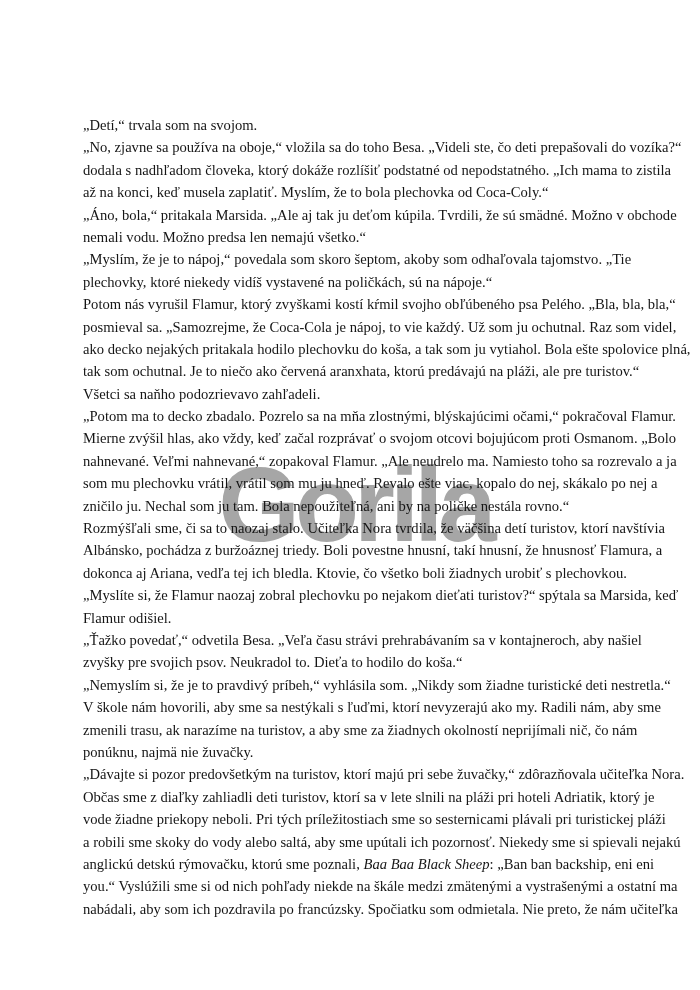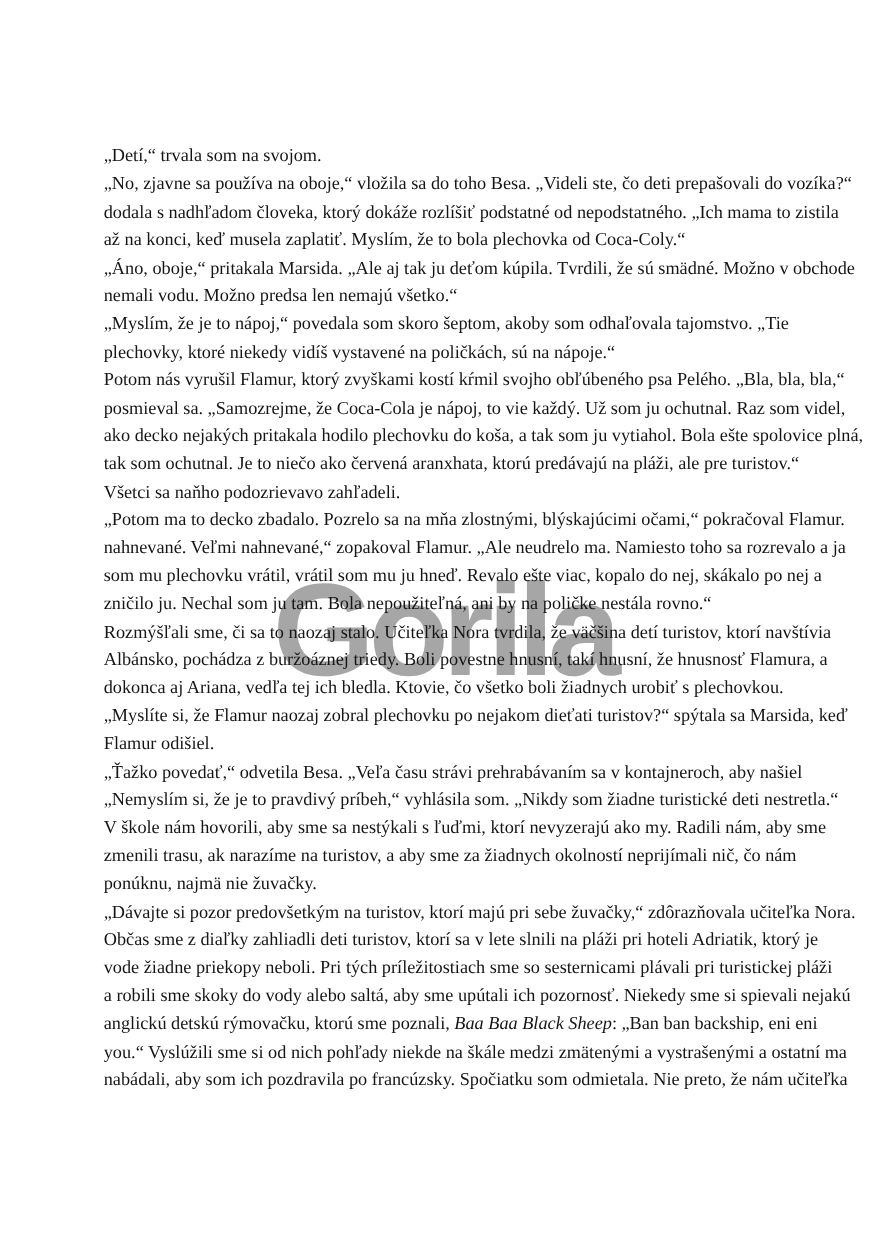--- a/index.html
+++ b/index.html
@@ -49,39 +49,41 @@
 </head>
 <body>
 
 <div class="page" style="background: rgb(255, 255, 255);">
   <div class="watermark" style="color: rgb(166, 166, 166);">Gorila</div>
   <div class="text-block" id="text-block" style="color: rgb(21, 21, 21);">
       <div class="line">„Detí,“ trvala som na svojom.</div>
       <div class="line">„No, zjavne sa používa na oboje,“ vložila sa do toho Besa. „Videli ste, čo deti prepašovali do vozíka?“</div>
       <div class="line">dodala s nadhľadom človeka, ktorý dokáže rozlíšiť podstatné od nepodstatného. „Ich mama to zistila</div>
       <div class="line">až na konci, keď musela zaplatiť. Myslím, že to bola plechovka od Coca-Coly.“</div>
-      <div class="line">„Áno, oboje,“ pritakala Marsida. „Ale aj tak ju deťom kúpila. Tvrdili, že sú smädné. Možno v obchode</div>
+      <div class="line">„Áno, bola,“ pritakala Marsida. „Ale aj tak ju deťom kúpila. Tvrdili, že sú smädné. Možno v obchode</div>
       <div class="line">nemali vodu. Možno predsa len nemajú všetko.“</div>
       <div class="line">„Myslím, že je to nápoj,“ povedala som skoro šeptom, akoby som odhaľovala tajomstvo. „Tie</div>
       <div class="line">plechovky, ktoré niekedy vidíš vystavené na poličkách, sú na nápoje.“</div>
       <div class="line">Potom nás vyrušil Flamur, ktorý zvyškami kostí kŕmil svojho obľúbeného psa Pelého. „Bla, bla, bla,“</div>
       <div class="line">posmieval sa. „Samozrejme, že Coca-Cola je nápoj, to vie každý. Už som ju ochutnal. Raz som videl,</div>
       <div class="line">ako decko nejakých pritakala hodilo plechovku do koša, a tak som ju vytiahol. Bola ešte spolovice plná,</div>
       <div class="line">tak som ochutnal. Je to niečo ako červená aranxhata, ktorú predávajú na pláži, ale pre turistov.“</div>
       <div class="line">Všetci sa naňho podozrievavo zahľadeli.</div>
       <div class="line">„Potom ma to decko zbadalo. Pozrelo sa na mňa zlostnými, blýskajúcimi očami,“ pokračoval Flamur.</div>
+      <div class="line">Mierne zvýšil hlas, ako vždy, keď začal rozprávať o svojom otcovi bojujúcom proti Osmanom. „Bolo</div>
       <div class="line">nahnevané. Veľmi nahnevané,“ zopakoval Flamur. „Ale neudrelo ma. Namiesto toho sa rozrevalo a ja</div>
       <div class="line">som mu plechovku vrátil, vrátil som mu ju hneď. Revalo ešte viac, kopalo do nej, skákalo po nej a</div>
       <div class="line">zničilo ju. Nechal som ju tam. Bola nepoužiteľná, ani by na poličke nestála rovno.“</div>
       <div class="line">Rozmýšľali sme, či sa to naozaj stalo. Učiteľka Nora tvrdila, že väčšina detí turistov, ktorí navštívia</div>
       <div class="line">Albánsko, pochádza z buržoáznej triedy. Boli povestne hnusní, takí hnusní, že hnusnosť Flamura, a</div>
       <div class="line">dokonca aj Ariana, vedľa tej ich bledla. Ktovie, čo všetko boli žiadnych urobiť s plechovkou.</div>
       <div class="line">„Myslíte si, že Flamur naozaj zobral plechovku po nejakom dieťati turistov?“ spýtala sa Marsida, keď</div>
       <div class="line">Flamur odišiel.</div>
       <div class="line">„Ťažko povedať,“ odvetila Besa. „Veľa času strávi prehrabávaním sa v kontajneroch, aby našiel</div>
+      <div class="line">zvyšky pre svojich psov. Neukradol to. Dieťa to hodilo do koša.“</div>
       <div class="line">„Nemyslím si, že je to pravdivý príbeh,“ vyhlásila som. „Nikdy som žiadne turistické deti nestretla.“</div>
       <div class="line">V škole nám hovorili, aby sme sa nestýkali s ľuďmi, ktorí nevyzerajú ako my. Radili nám, aby sme</div>
       <div class="line">zmenili trasu, ak narazíme na turistov, a aby sme za žiadnych okolností neprijímali nič, čo nám</div>
       <div class="line">ponúknu, najmä nie žuvačky.</div>
       <div class="line">„Dávajte si pozor predovšetkým na turistov, ktorí majú pri sebe žuvačky,“ zdôrazňovala učiteľka Nora.</div>
       <div class="line">Občas sme z diaľky zahliadli deti turistov, ktorí sa v lete slnili na pláži pri hoteli Adriatik, ktorý je</div>
       <div class="line">vode žiadne priekopy neboli. Pri tých príležitostiach sme so sesternicami plávali pri turistickej pláži</div>
       <div class="line">a robili sme skoky do vody alebo saltá, aby sme upútali ich pozornosť. Niekedy sme si spievali nejakú</div>
       <div class="line">anglickú detskú rýmovačku, ktorú sme poznali, <i>Baa Baa Black Sheep</i>: „Ban ban backship, eni eni</div>
       <div class="line">you.“ Vyslúžili sme si od nich pohľady niekde na škále medzi zmätenými a vystrašenými a ostatní ma</div>

